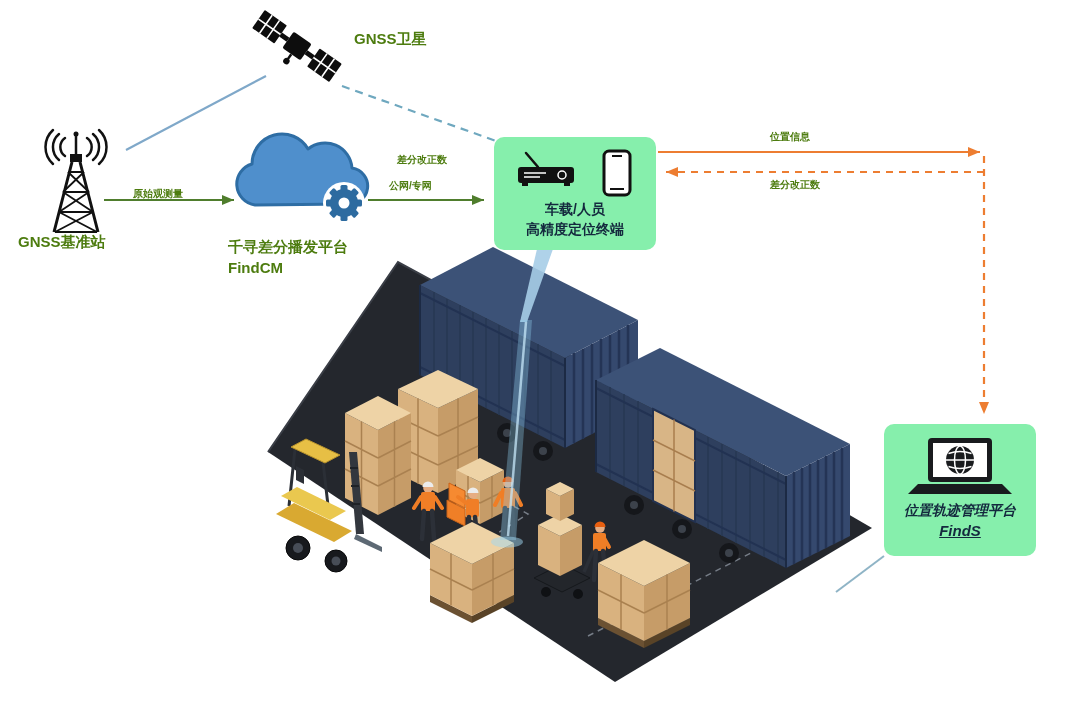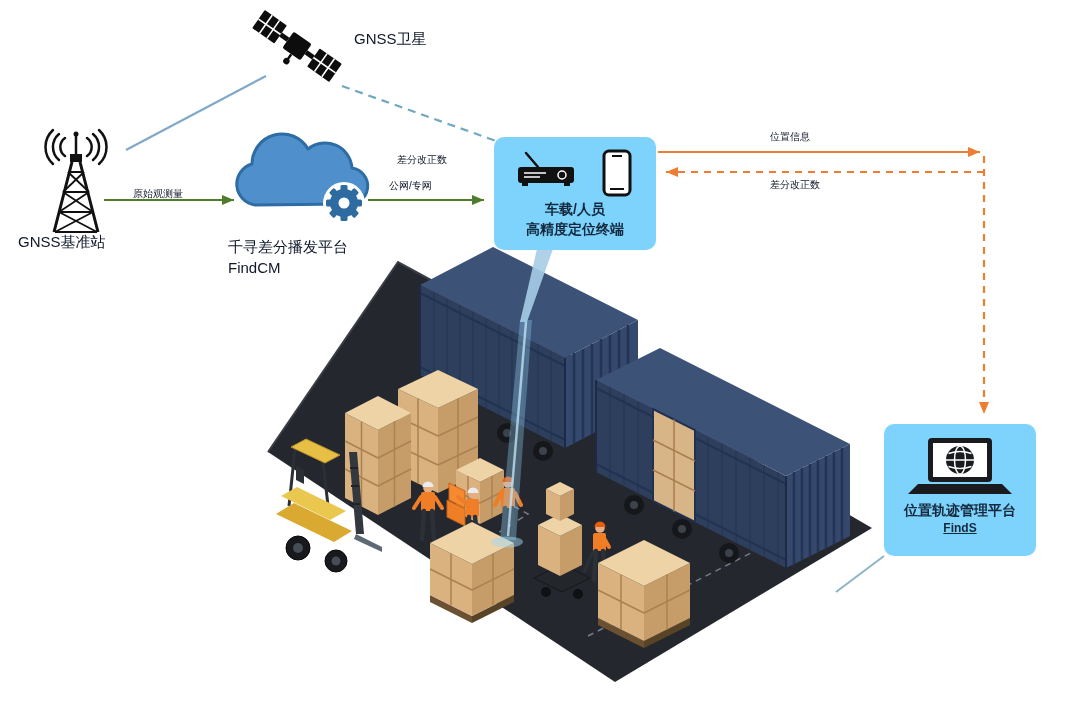--- a/index.html
+++ b/index.html
@@ -1,27 +1,27 @@
 <!DOCTYPE html>
 <html><head>
 <meta charset="utf-8">
 <style>
   html,body{margin:0;padding:0;background:#fff;}
   .canvas{position:relative;width:1080px;height:701px;background:#fff;overflow:hidden;
           font-family:"Liberation Sans","DejaVu Sans",sans-serif;}
   svg.overlay{position:absolute;left:0;top:0;}
-  .lbl{position:absolute;font-weight:400;font-size:15px;color:#0f172a;white-space:nowrap;}
+  .lbl{position:absolute;font-weight:700;font-size:15px;color:#4d7c0f;white-space:nowrap;}
   .lbl.small{font-size:10px;}
   .center{text-align:left;}
-  .bubble{position:absolute;background:#7dd3fc;border-radius:10px;display:flex;
+  .bubble{position:absolute;background:#86efac;border-radius:10px;display:flex;
           flex-direction:column;align-items:center;box-sizing:border-box;}
   #terminal-bubble{left:494px;top:137px;width:162px;height:113px;padding-top:10px;}
-  #finds-bubble{left:884px;top:424px;width:152px;height:132px;padding-top:12px;}
+  #finds-bubble{left:884px;top:424px;width:152px;height:132px;padding-top:12px;font-style:italic;}
   .bubble .t{font-weight:700;font-size:14px;color:#14293e;line-height:1.45;}
-  #finds-sub{font-size:12px;text-decoration:underline;}
+  #finds-sub{font-size:15px;text-decoration:underline;}
 </style>
 </head>
 <body>
 
 <div class="canvas">
 
 <svg class="overlay" width="1080" height="701" viewBox="0 0 1080 701">
   <defs>
     <marker id="ar-green" markerWidth="14" markerHeight="12" refX="12" refY="5" orient="auto" markerUnits="userSpaceOnUse">
       <path d="M0,0 L12,5 L0,10 Z" fill="#4f7d2d"></path>

